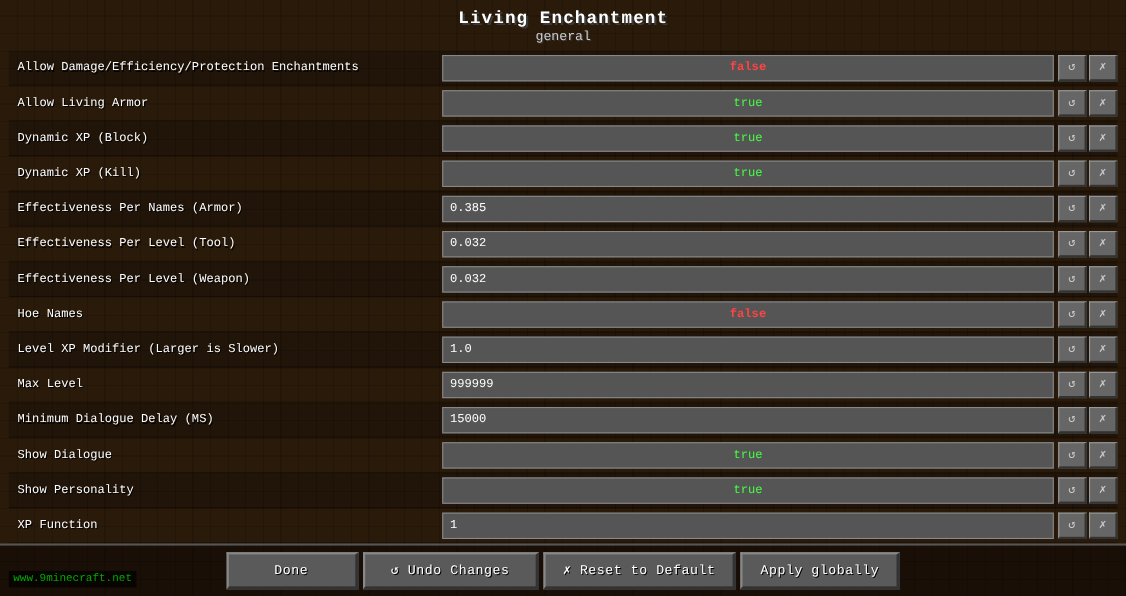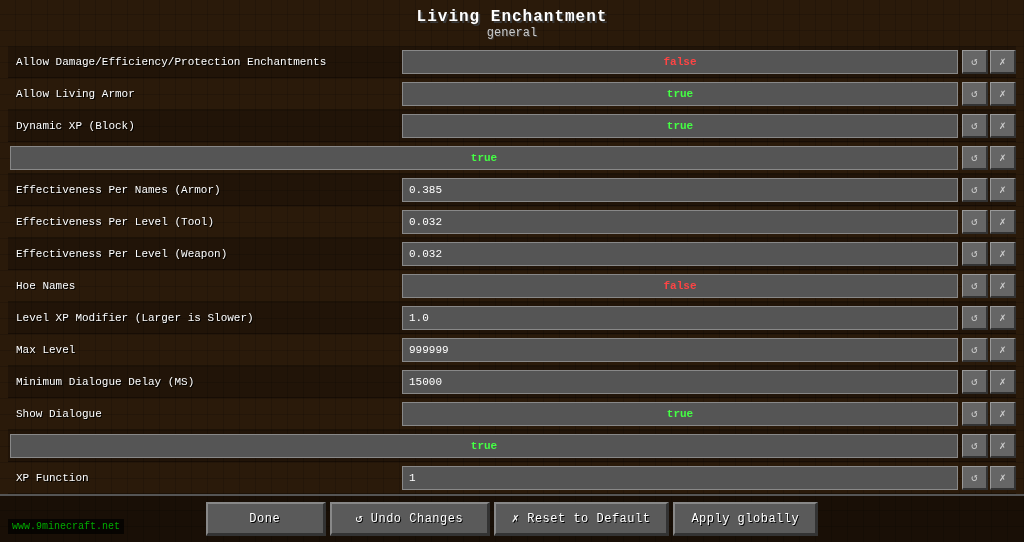--- a/index.html
+++ b/index.html
@@ -138,21 +138,21 @@
       color: #ffffff;
     }
 
     .value-box.bool-false {
       color: #ff4444;
       font-weight: bold;
     }
 
     .value-box.bool-true {
       color: #44ff44;
-      font-weight: bold;
+      font-weight: normal;
     }
 
     .btn-small {
       width: 26px;
       height: 24px;
       background-color: #666;
       border: 1px solid #999;
       border-bottom: 2px solid #333;
       border-right: 2px solid #333;
       display: flex;
@@ -258,20 +258,21 @@
           </div>
           <div class="setting-row">
             <div class="setting-label">Dynamic XP (Block)</div>
             <div class="setting-value-area">
               <div class="value-box bool-true">true</div>
               <div class="btn-small">↺</div>
               <div class="btn-small">✗</div>
             </div>
           </div>
           <div class="setting-row">
+            <div class="setting-label">Dynamic XP (Kill)</div>
             <div class="setting-value-area">
               <div class="value-box bool-true">true</div>
               <div class="btn-small">↺</div>
               <div class="btn-small">✗</div>
             </div>
           </div>
           <div class="setting-row">
             <div class="setting-label">Effectiveness Per Names (Armor)</div>
             <div class="setting-value-area">
               <div class="value-box text-input">0.385</div>
@@ -329,20 +330,21 @@
           </div>
           <div class="setting-row">
             <div class="setting-label">Show Dialogue</div>
             <div class="setting-value-area">
               <div class="value-box bool-true">true</div>
               <div class="btn-small">↺</div>
               <div class="btn-small">✗</div>
             </div>
           </div>
           <div class="setting-row">
+            <div class="setting-label">Show Personality</div>
             <div class="setting-value-area">
               <div class="value-box bool-true">true</div>
               <div class="btn-small">↺</div>
               <div class="btn-small">✗</div>
             </div>
           </div>
           <div class="setting-row">
             <div class="setting-label">XP Function</div>
             <div class="setting-value-area">
               <div class="value-box text-input">1</div>

